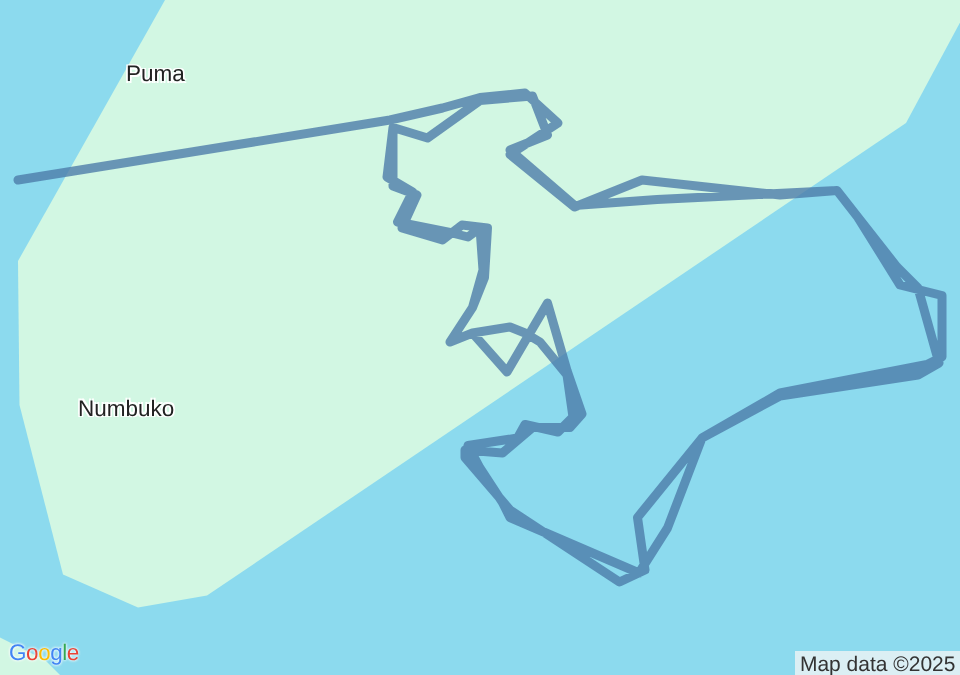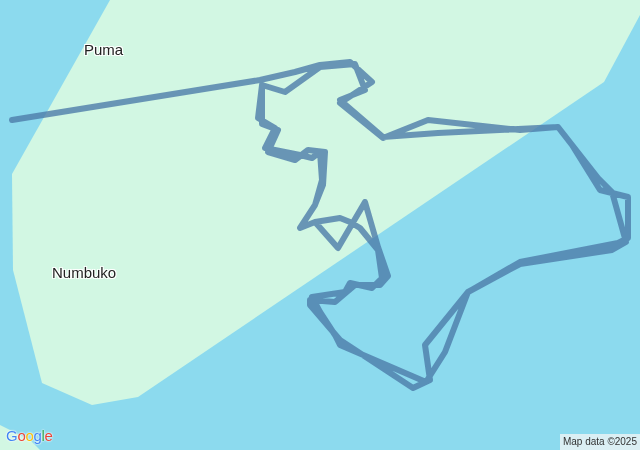--- a/index.html
+++ b/index.html
@@ -1,21 +1,21 @@
 <!DOCTYPE html>
 <html><head>
   <meta charset="utf-8">
   <style>
     html, body { margin: 0; padding: 0; }
     body { width: 640px; height: 450px; overflow: hidden; position: relative; background: #8cdaee; font-family: "Liberation Sans", sans-serif; }
     .map { position: absolute; left: 0; top: 0; width: 640px; height: 450px; }
     .map svg { position: absolute; left: 0; top: 0; }
     .place-label { position: absolute; font-size: 15px; color: #222; text-shadow: -1px -1px 0 #fff, 1px -1px 0 #fff, -1px 1px 0 #fff, 1px 1px 0 #fff; white-space: nowrap; }
     .google-logo { position: absolute; left: 6px; top: 427px; font-size: 15px; font-weight: normal; letter-spacing: -0.3px; text-shadow: 0 0 2px #fff, 0 0 2px #fff; }
-    .attribution { position: absolute; right: 0; bottom: 0; height: 16px; padding: 0 3px; background: rgba(245,245,245,0.75); font-size: 10px; line-height: 16px; color: #333; }
+    .attribution { position: absolute; right: 0; bottom: 0; height: 16px; padding: 0 3px; background: rgba(245,245,245,0.75); font-size: 14px; line-height: 16px; color: #333; }
   </style>
 </head>
 <body>
 
 <div class="map">
   <svg width="640" height="450" viewBox="0 0 640 450">
     <rect x="0" y="0" width="640" height="450" fill="#8cdaee"></rect>
     <polygon fill="#d2f7e3" points="110,0 640,0 640,15 604,82 138,397 92,405 42,383 13,270 12,174"></polygon>
     <polygon fill="#d2f7e3" points="0,425 30,440 40,450 0,450"></polygon>
     <polyline id="route" fill="none" stroke="#4a7aa8" stroke-opacity="0.78" stroke-width="6" stroke-linejoin="round" stroke-linecap="round" points="12,120 260,80 295,72 320,65 350,62 372,82 340,103 383,138 428,120 520,130 558,127 598,178 612,192 626,242 612,250 520,264 468,292 425,345 430,380 413,388 340,340 310,305 310,300 335,302 355,285 380,285 388,276 378,247 365,202 338,248 315,222 300,228 315,205 323,185 325,152 308,150 295,160 268,152 278,130 262,124 262,85 285,92 320,67 355,64 365,90 340,100 383,137 438,133 558,127 572,145 600,190 628,197 628,238 618,243 520,262 468,292 445,352 426,382 340,345 335,335 320,312 312,297 345,292 350,283 372,288 382,278 378,250 360,228 350,222 340,218 315,222 300,228 315,205 322,180 320,152 312,158 300,155 265,148 275,128 258,118 262,85"></polyline>

